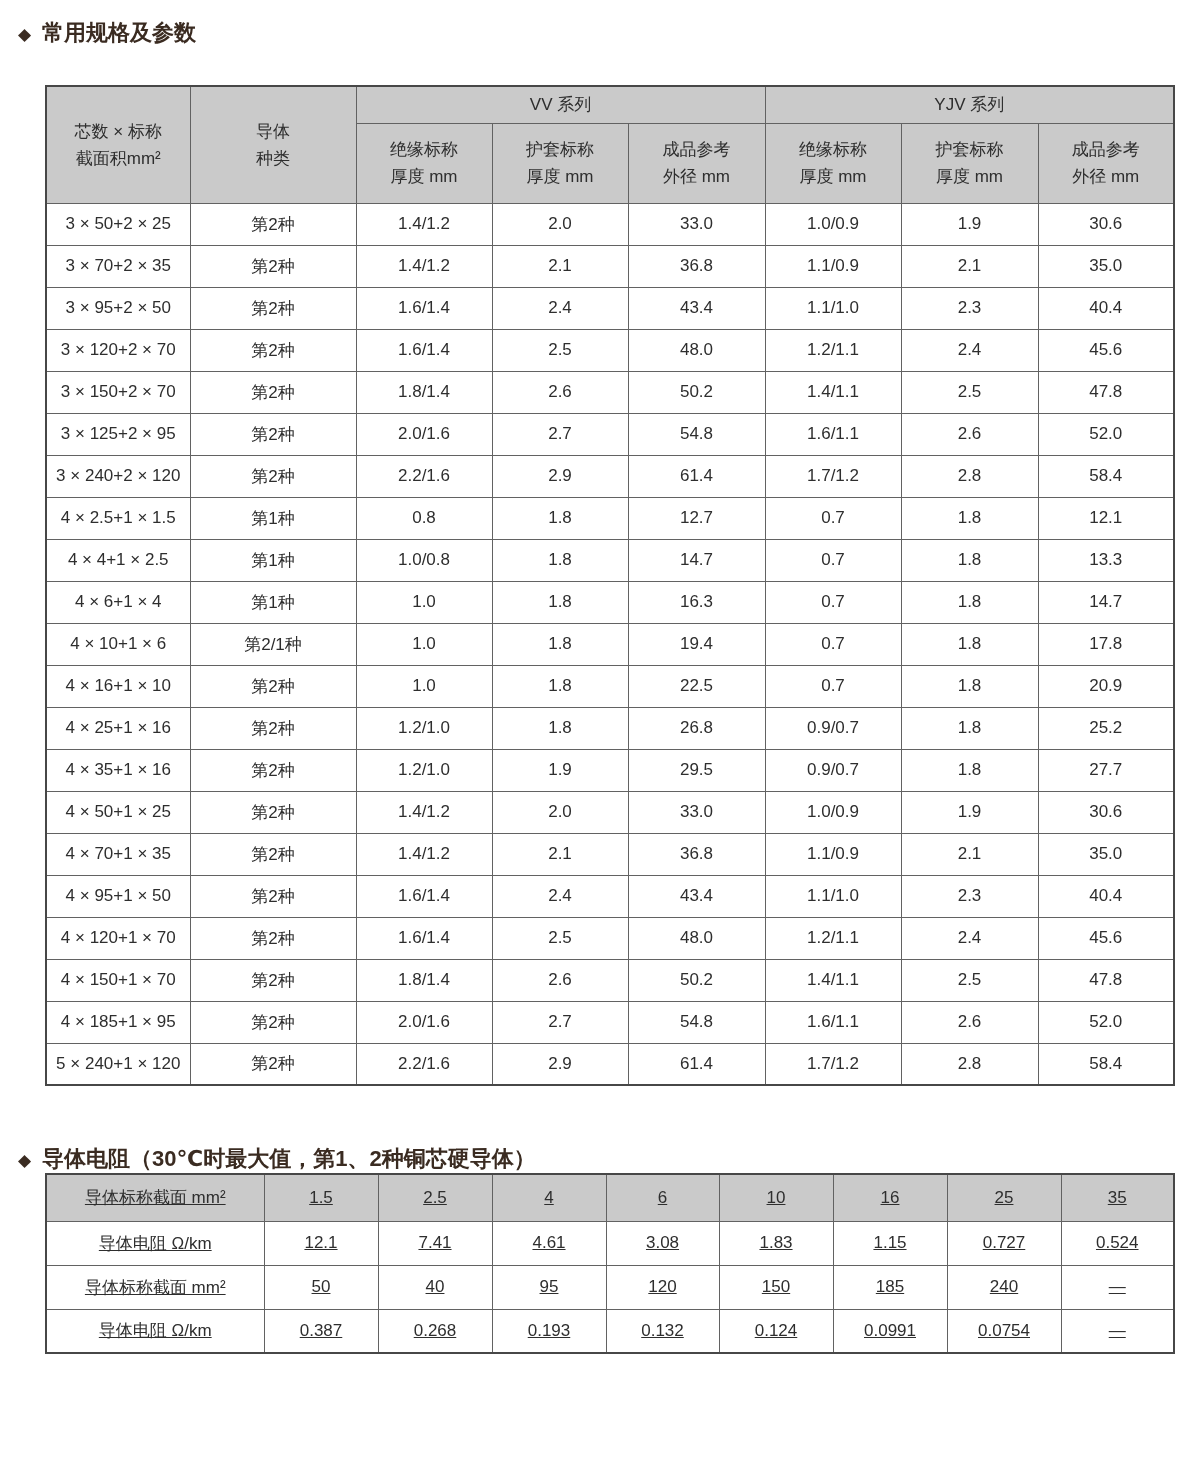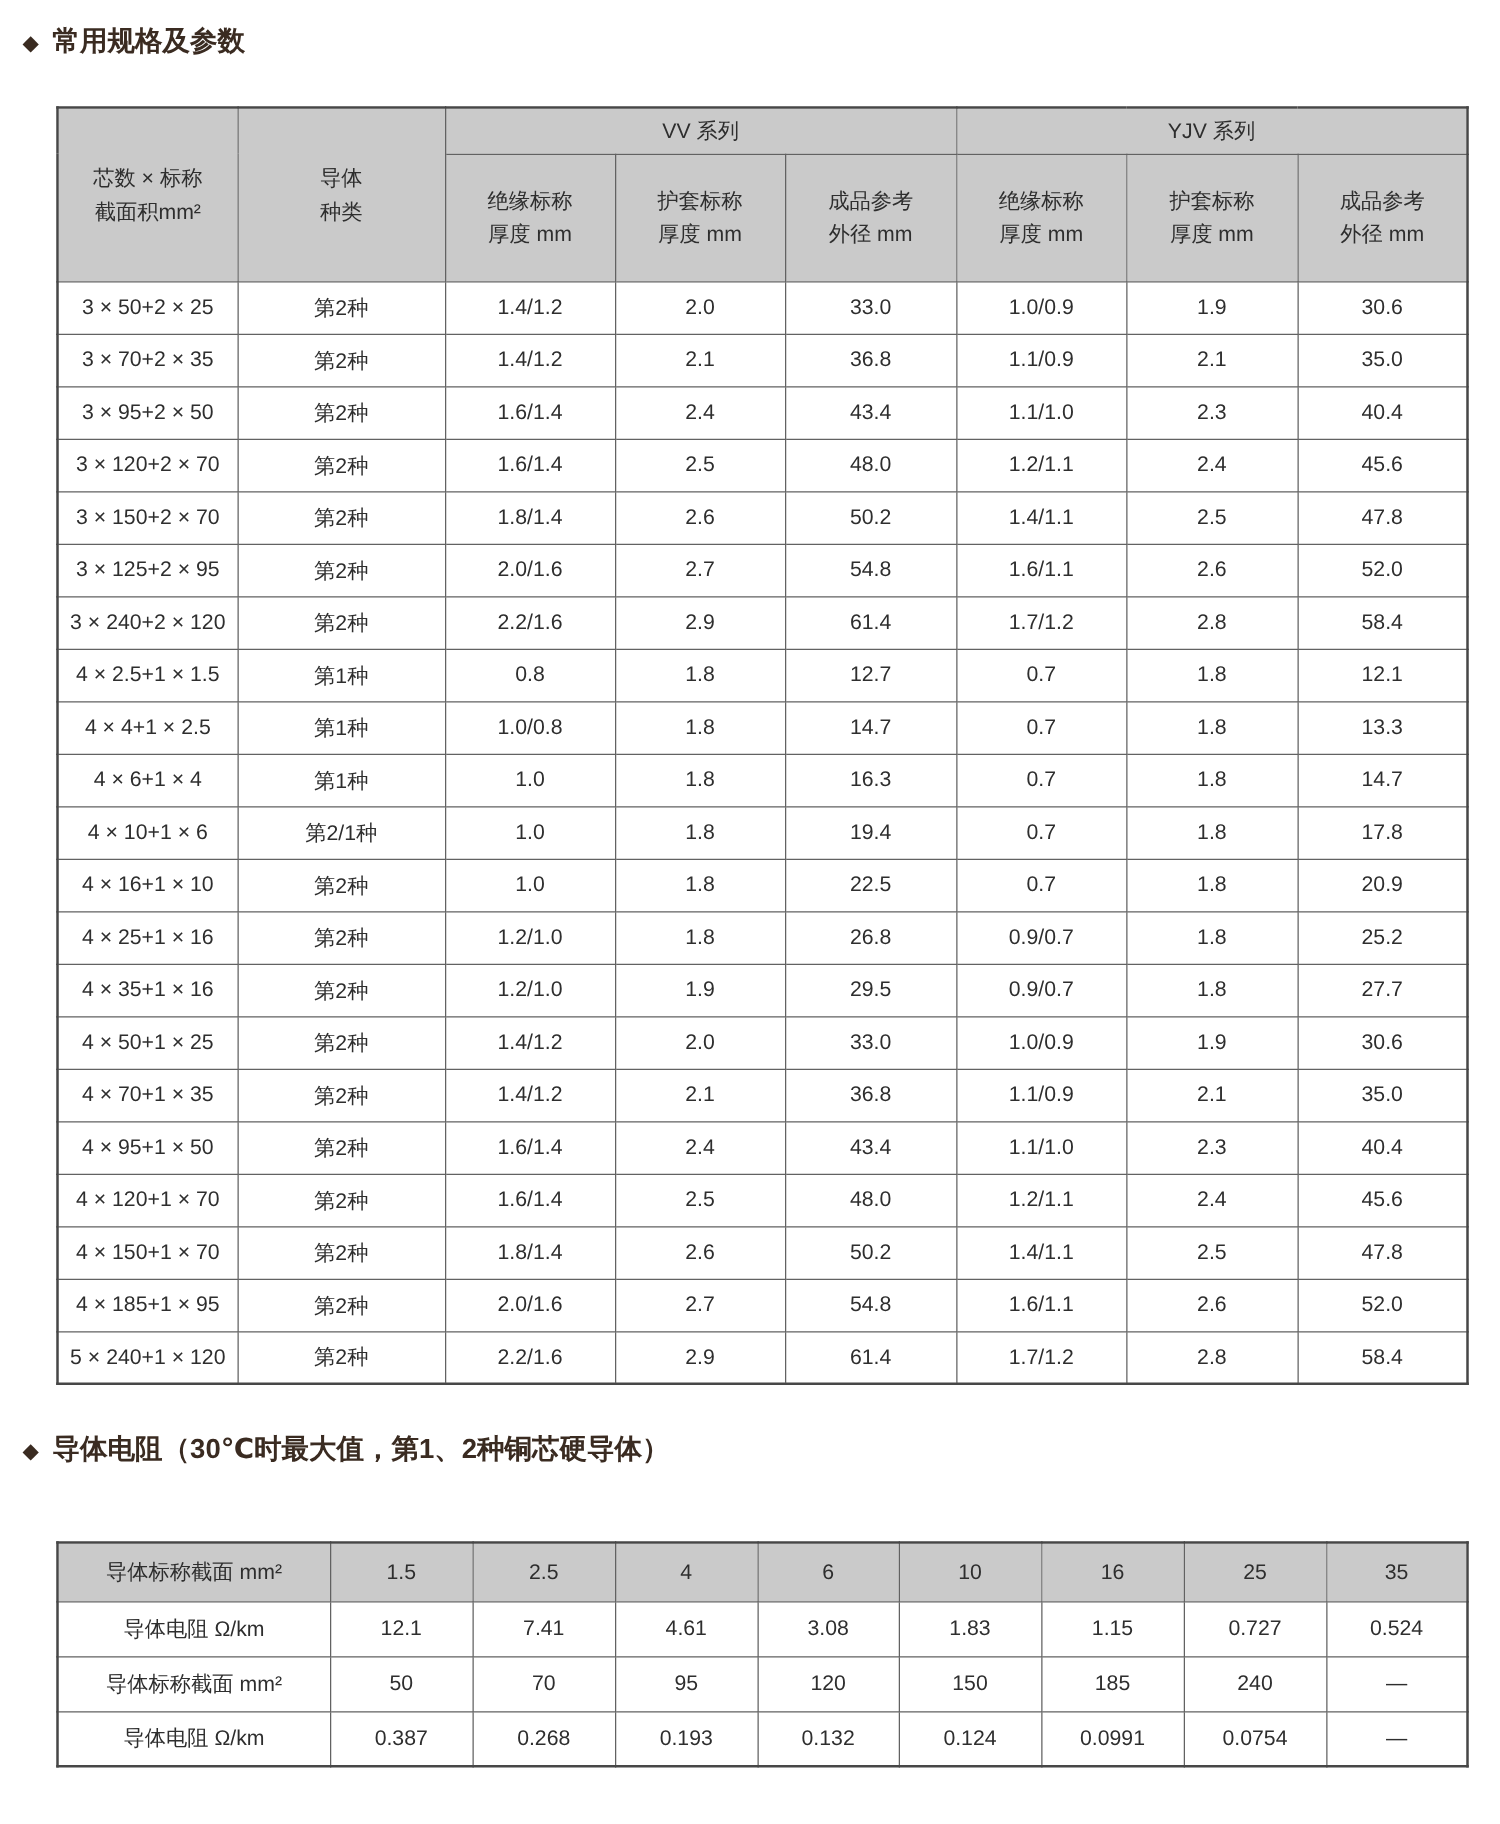--- a/index.html
+++ b/index.html
@@ -30,30 +30,30 @@
   .title-2{top:1144px;}
 
   table{
     position:absolute;left:45px;
     width:1128px;
     border-collapse:collapse;table-layout:fixed;
     font-size:17px;color:var(--text-color);
     border:2px solid var(--border-outer);
   }
   .spec-table{top:85px;}
-  .res-table{top:1233px;}
+  .res-table{top:1173px;text-decoration:underline;}
   th,td{
     border:1px solid var(--border-inner);
     text-align:center;vertical-align:middle;
     font-weight:normal;white-space:nowrap;overflow:hidden;
     padding:0 1px;
   }
   thead th{background:var(--header-bg);}
   .spec-table tr.h1{height:37px;}
-  .spec-table tr.h2{height:102px;}
+  .spec-table tr.h2{height:80px;}
   .spec-table tr.h2 th{line-height:27px;}
   .spec-table thead th{line-height:27px;margin-top:22px;}
   .spec-table tbody tr{height:42px;}
   .res-table tr{height:44px;}
   .res-table tr:first-child{height:47px;}
   .res-table tr.hd td{background:var(--header-bg);}
 </style>
 </head>
 <body>
 
@@ -365,21 +365,21 @@
           <td>4.61</td>
           <td>3.08</td>
           <td>1.83</td>
           <td>1.15</td>
           <td>0.727</td>
           <td>0.524</td>
         </tr>
         <tr>
           <td>导体标称截面 mm²</td>
           <td>50</td>
-          <td>70</td>
+          <td>40</td>
           <td>95</td>
           <td>120</td>
           <td>150</td>
           <td>185</td>
           <td>240</td>
           <td>—</td>
         </tr>
         <tr>
           <td>导体电阻 Ω/km</td>
           <td>0.387</td>

